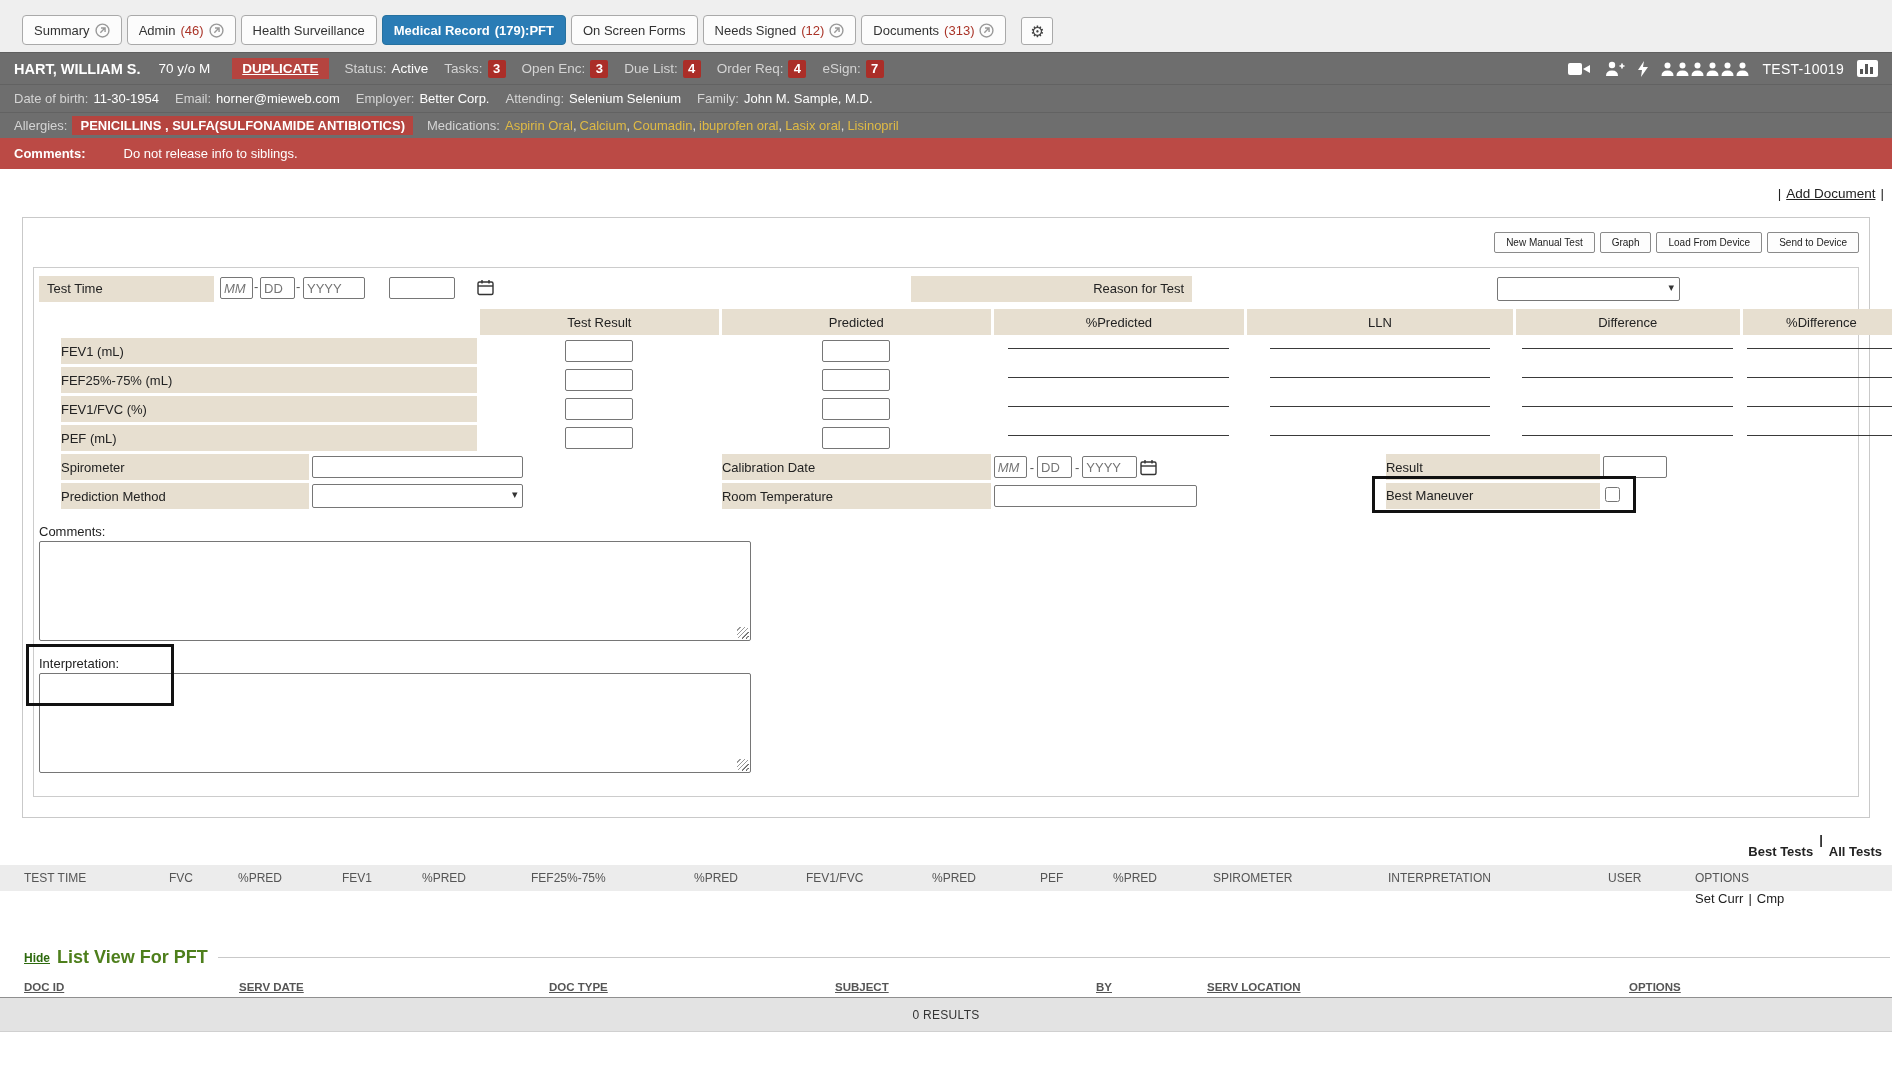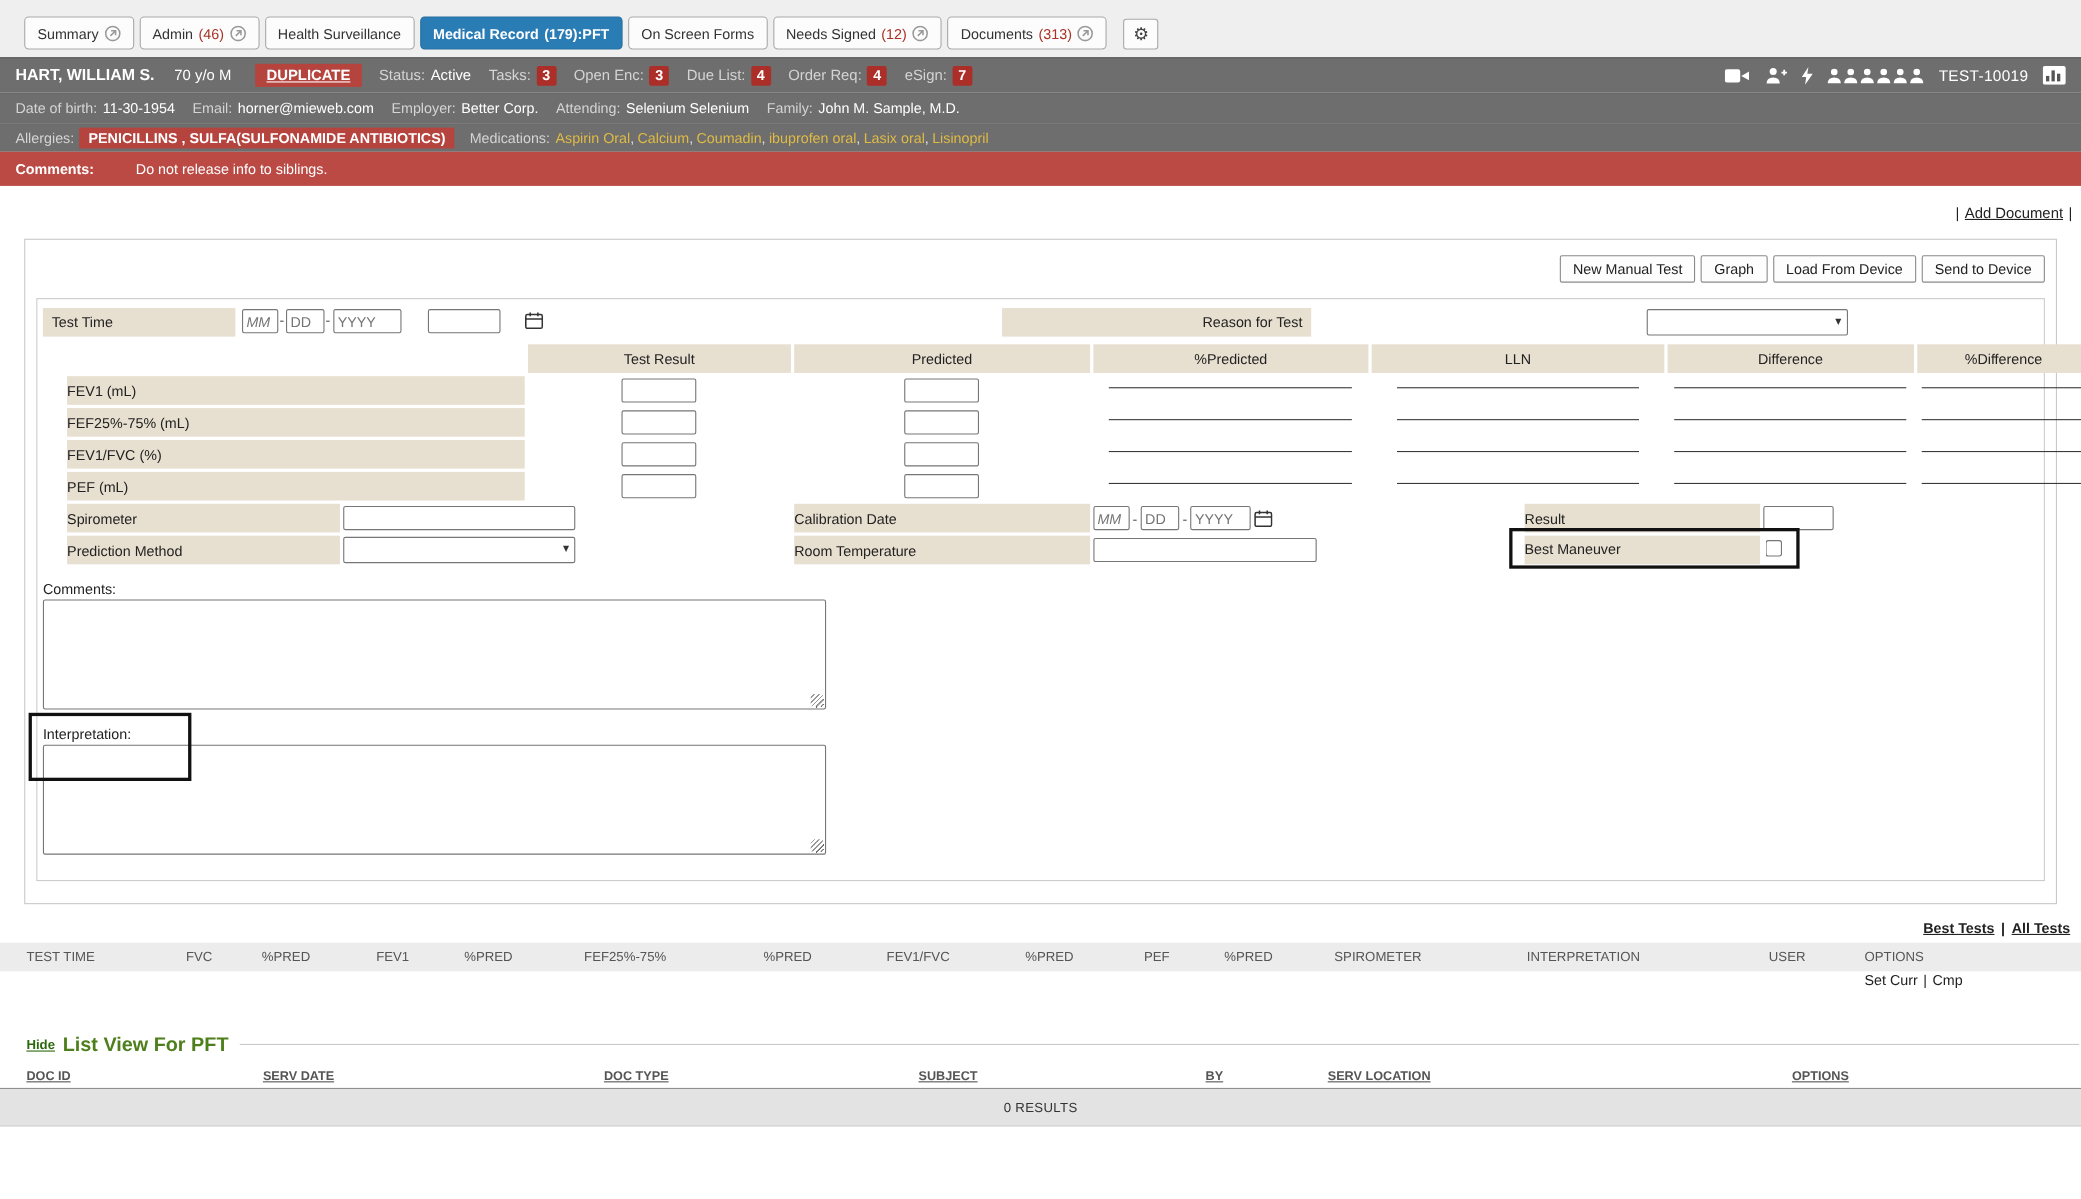--- a/index.html
+++ b/index.html
@@ -55,21 +55,21 @@
 
   
   .adddoc { height:48px; display:flex; align-items:center; justify-content:flex-end; padding-right:8px; gap:5px; font-size:13.5px; }
   .adddoc a { text-decoration:underline; cursor:pointer; }
 
   
   .panel { margin:0 22px; border:1px solid #c9c9c9; background:#fff; padding:14px 0 20px 0; }
   .btnrow { display:flex; justify-content:flex-end; gap:5px; padding-right:10px; }
   .btn {
     background:#fdfdfd; border:1px solid #8a8a8a; border-radius:2px; padding:4px 11px;
-    font-size:13px; color:#222; cursor:pointer; font-family:"Liberation Sans",sans-serif;
+    font-size:10px; color:#222; cursor:pointer; font-family:"Liberation Sans",sans-serif;
   }
   .formbox { border:1px solid #ccc; margin:14px 10px 0 10px; padding:6px 0 20px 2px; position:relative; }
 
   .lblcell { background:#e7dfd0; height:26px; line-height:26px; padding-left:8px; font-size:13px; color:#222; }
 
   .rowA { position:relative; height:30px; margin-bottom:2px; }
   .rowA .abs { position:absolute; }
 
   input[type="text"] {
     border:1px solid #767676; height:22px; background:#fff; border-radius:2px;
@@ -110,21 +110,21 @@
     background:repeating-linear-gradient(135deg, transparent 0 2px, #999 2px 3px); pointer-events:none; }
 
   .ann { position:absolute; border:3px solid #111; pointer-events:none; z-index:6; background:transparent; }
   .bm-wrap { position:relative; height:26px; line-height:26px; }
   .ann-bm { left:-14px; top:-7px; width:264px; height:37px; }
   .iwrap { position:relative; display:inline-block; }
   .ann-interp { left:-13px; top:-12px; width:148px; height:62px; }
 
   
   .besttests { display:flex; justify-content:flex-end; gap:6px; margin:14px 10px 6px 0; font-size:13px; font-weight:bold; }
-  .besttests a { text-decoration:underline; cursor:pointer; }
+  .besttests a { cursor:pointer;margin-top:12px; }
   .res-header {
     display:grid; grid-template-columns:145px 69px 104px 80px 109px 163px 112px 126px 108px 73px 100px 175px 220px 87px auto;
     background:#ececec; height:26px; align-items:center; padding-left:24px; font-size:12px; color:#555;
   }
   .res-row { height:30px; display:flex; padding-left:1695px; font-size:13px; gap:5px; }
   .res-row a { cursor:pointer; text-decoration:none; color:#222; }
 
   
   .lv-head { display:flex; align-items:center; margin:26px 0 8px 24px; }
   .hide-link { color:#2d6a0d; font-weight:bold; font-size:12px; text-decoration:underline; margin-right:7px; cursor:pointer; }

